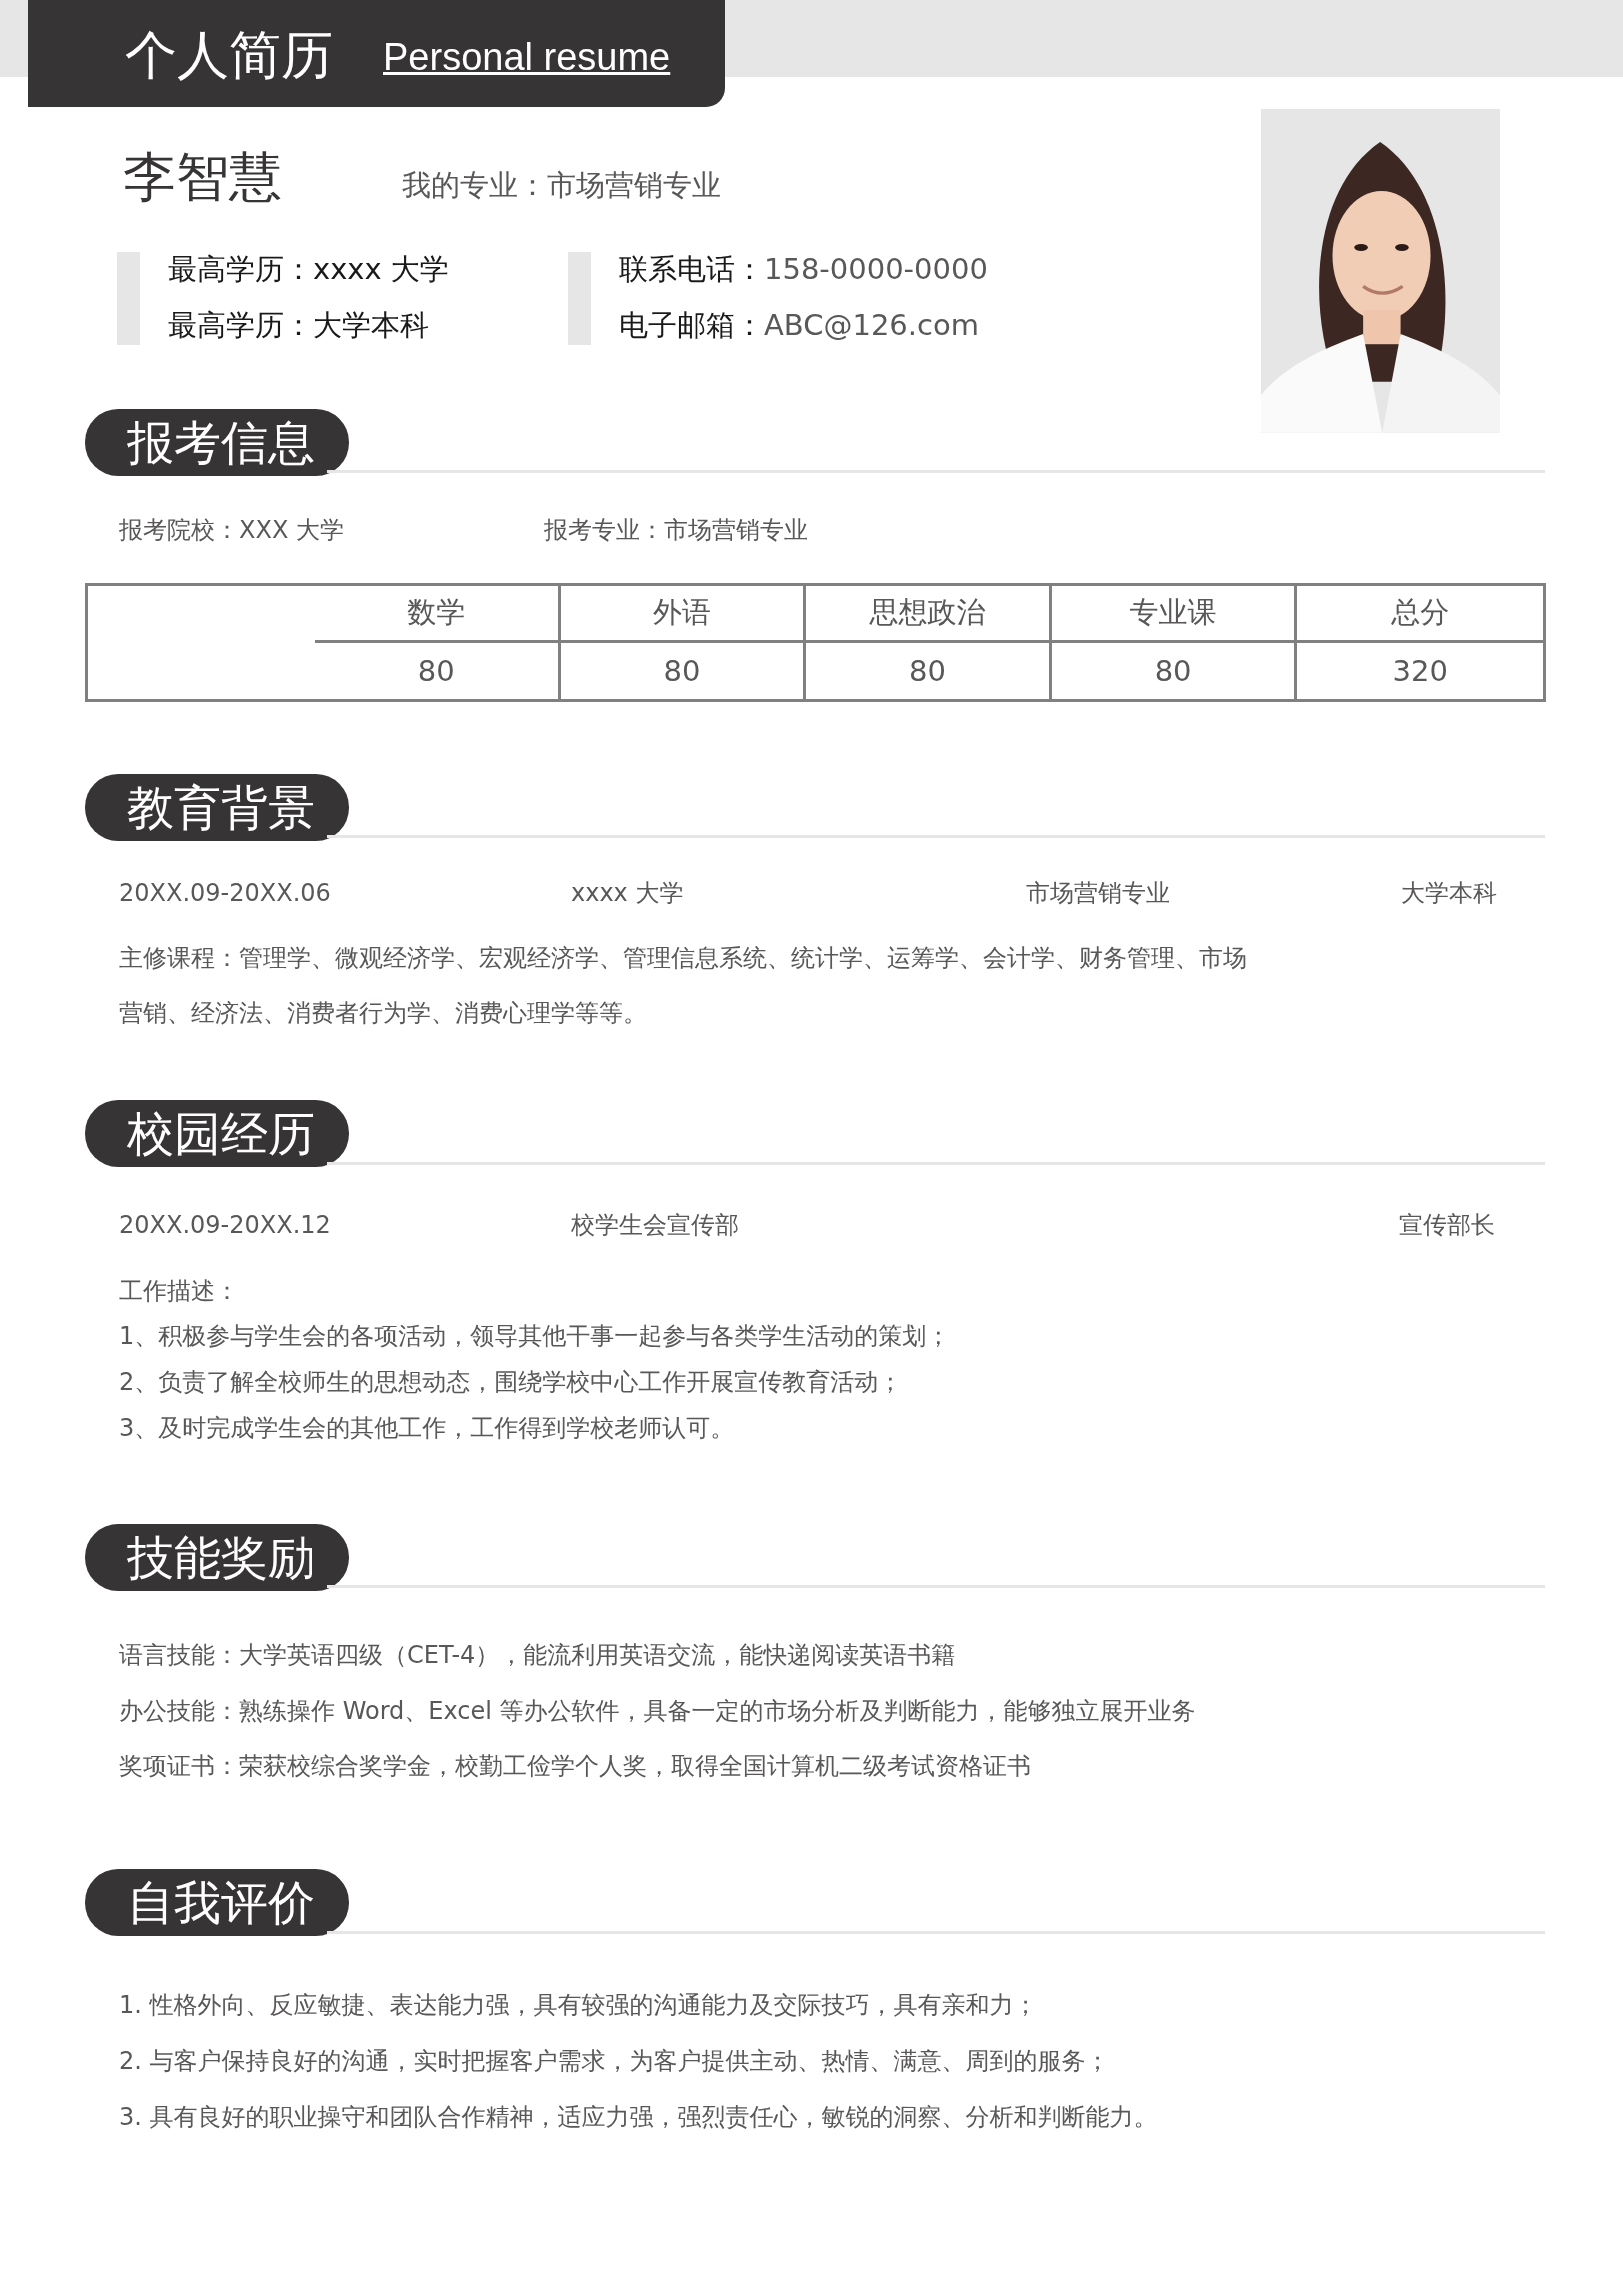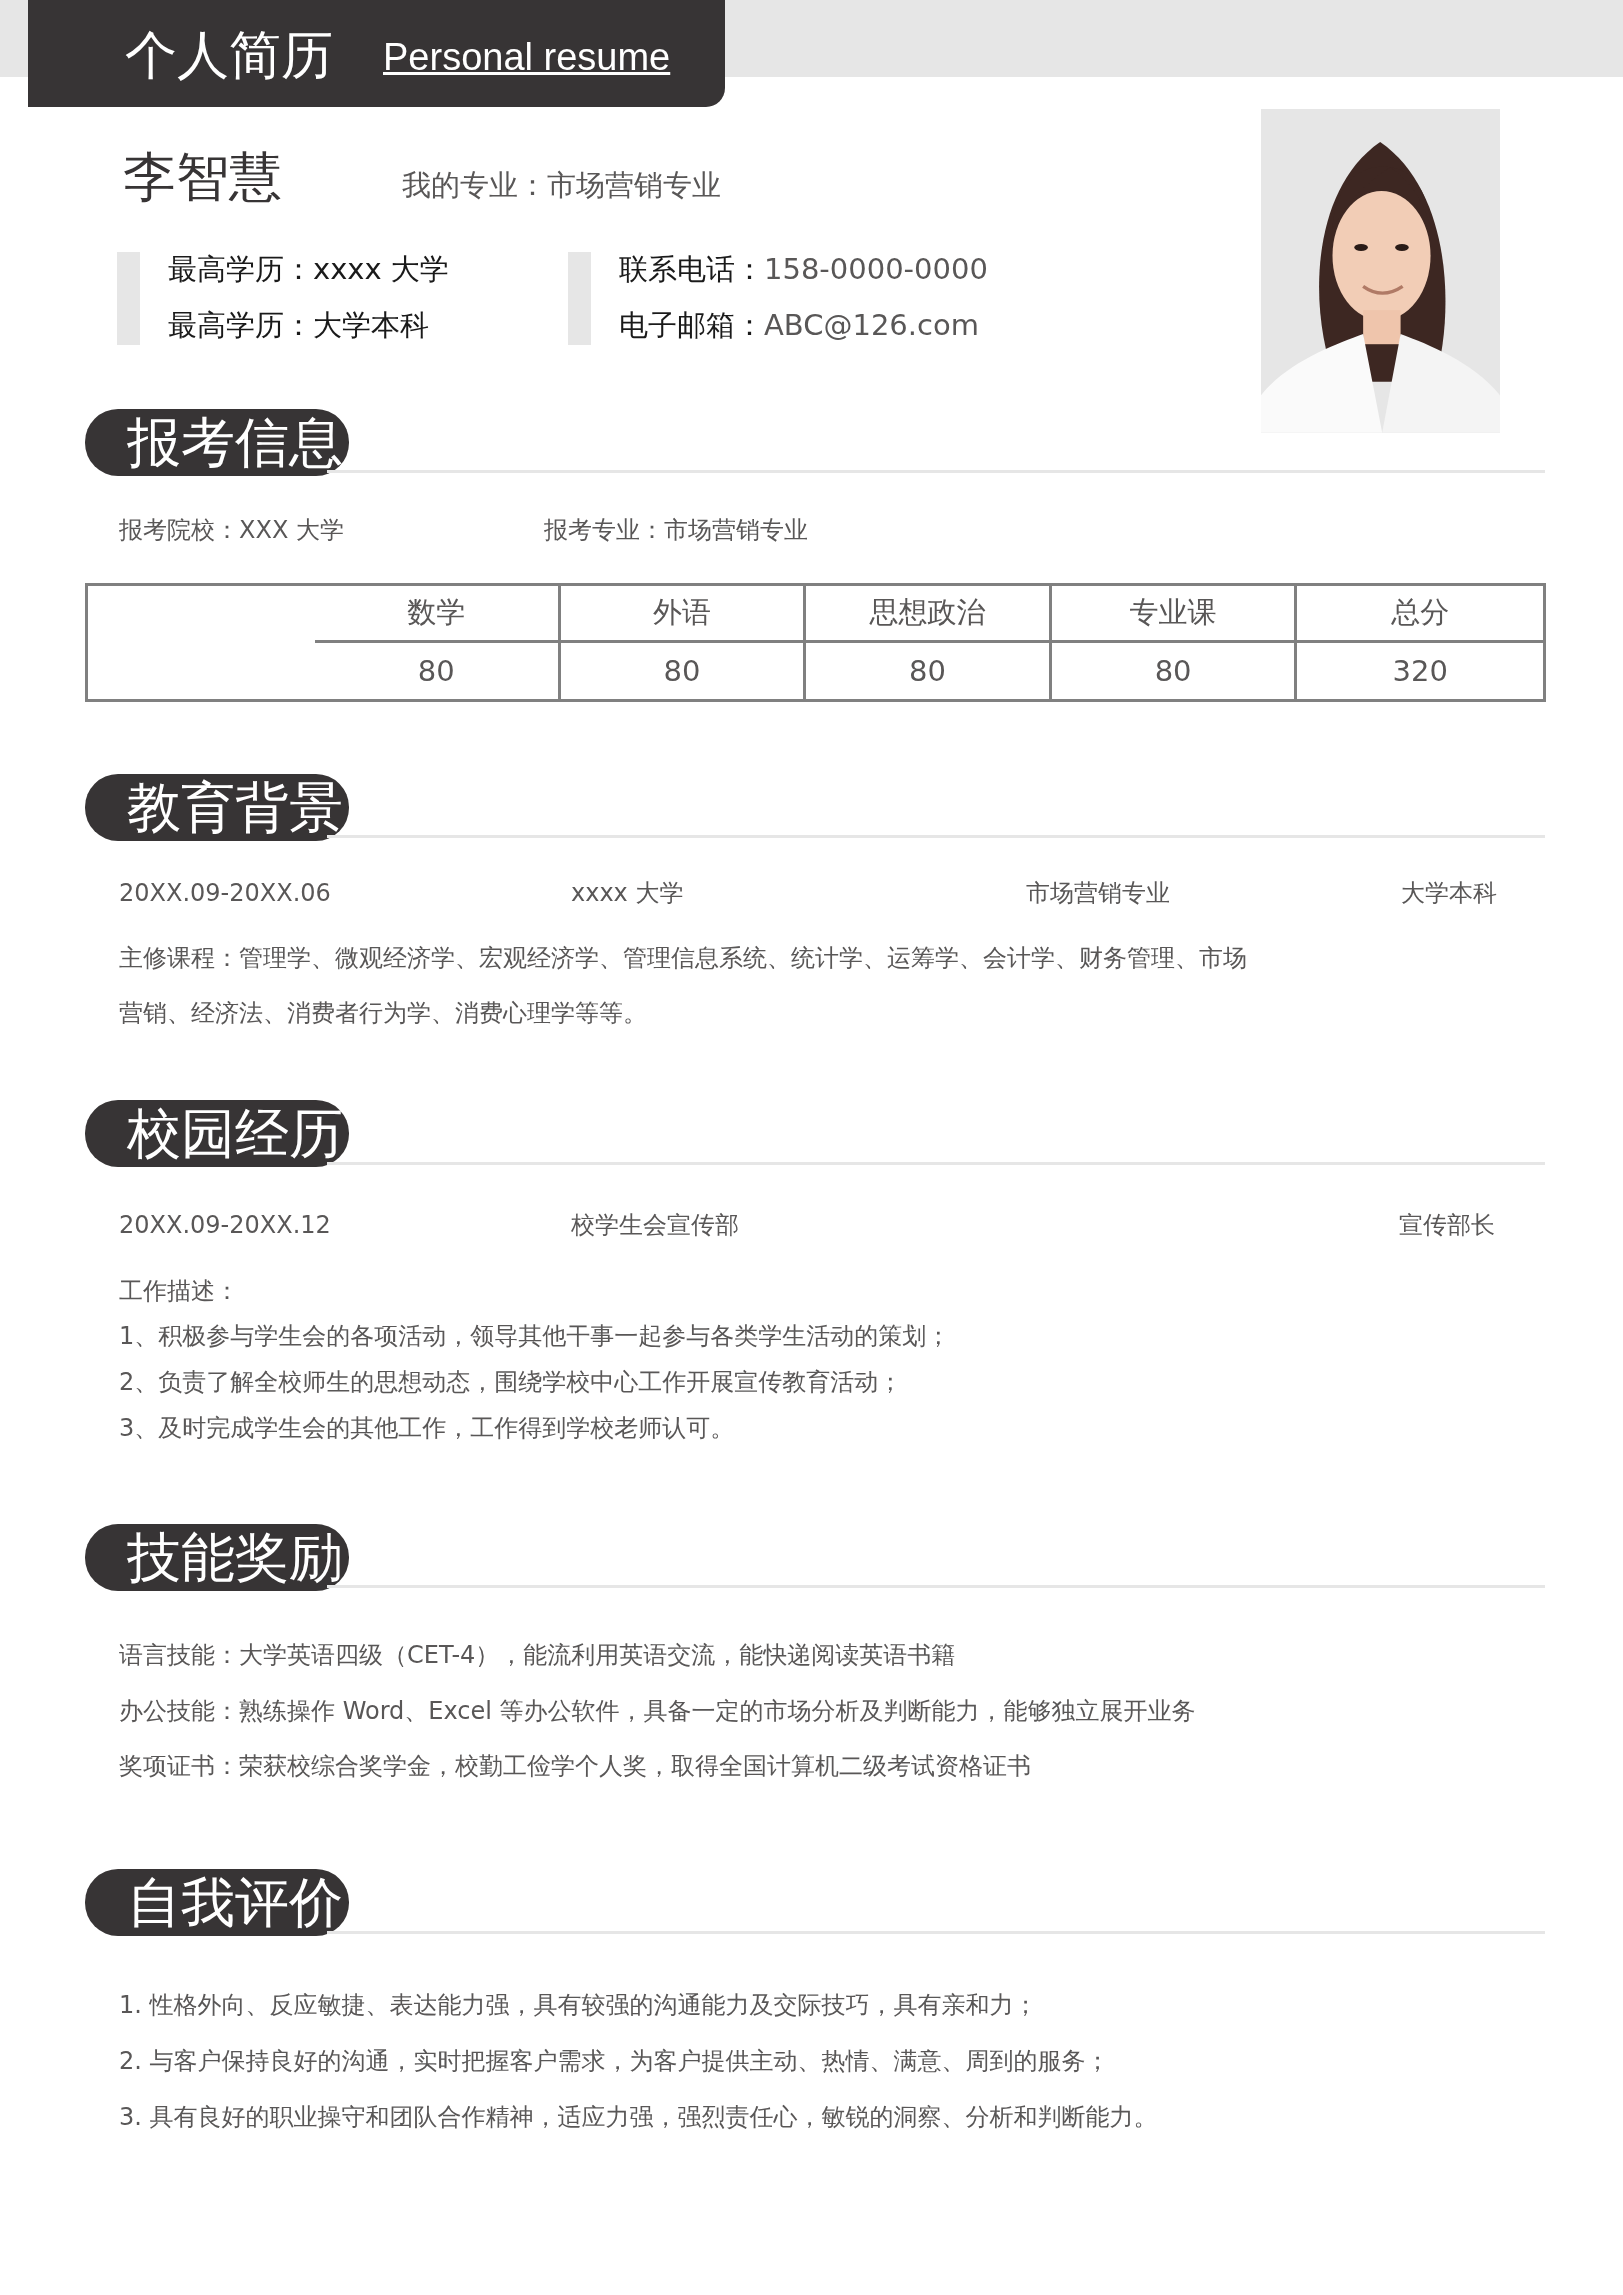--- a/index.html
+++ b/index.html
@@ -27,21 +27,21 @@
   .info-line .val.num { color: #595757; }
 
   .photo {
     position: absolute; left: 1261px; top: 109px; width: 239px; height: 324px;
     background: #e6e6e6; overflow: hidden;
   }
 
   .section-pill {
     position: absolute; left: 85px; width: 264px; height: 67px;
     background: #373435; border-radius: 33px;
-    color: #ffffff; font-size: 54px; line-height: 67px; text-align: left;
+    color: #ffffff; font-size: 47px; line-height: 67px; text-align: left;
   }
   .section-pill span { position: absolute; left: 42px; top: 0; }
   .divider { position: absolute; left: 327px; width: 1218px; height: 2.7px; background: #e6e6e6; }
 
   .body-text { font-size: 24px; line-height: 38px; color: #595757; }
 
   .score-table {
     position: absolute; left: 85px; top: 583px; width: 1461px; height: 119px;
     border: 3.4px solid #808080; box-sizing: border-box;
     display: grid;

